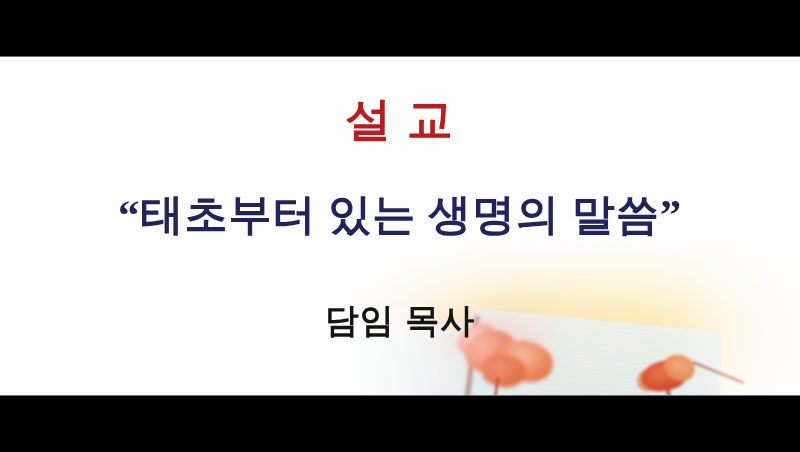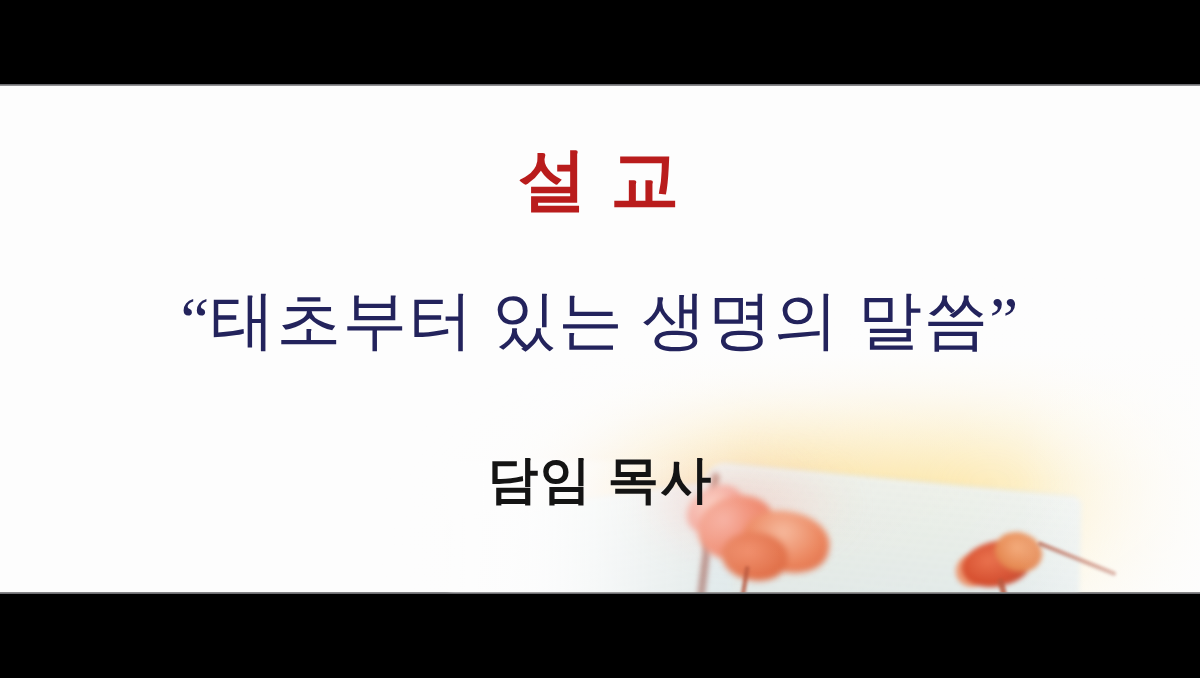--- a/index.html
+++ b/index.html
@@ -280,21 +280,21 @@
     font-size: 46px;
     font-weight: bold;
     color: #b91c1c;
     letter-spacing: 2px;
     font-family: Liberation Serif, serif;
   }
 
   #line-theme {
     top: 136px;
     font-size: 43px;
-    font-weight: normal;
+    font-weight: bold;
     color: #23235c;
     letter-spacing: 1px;
     font-family: "Liberation Serif", "DejaVu Serif", serif;
   }
 
   #line-speaker {
     top: 246px;
     font-size: 34px;
     font-weight: bold;
     color: #141414;

